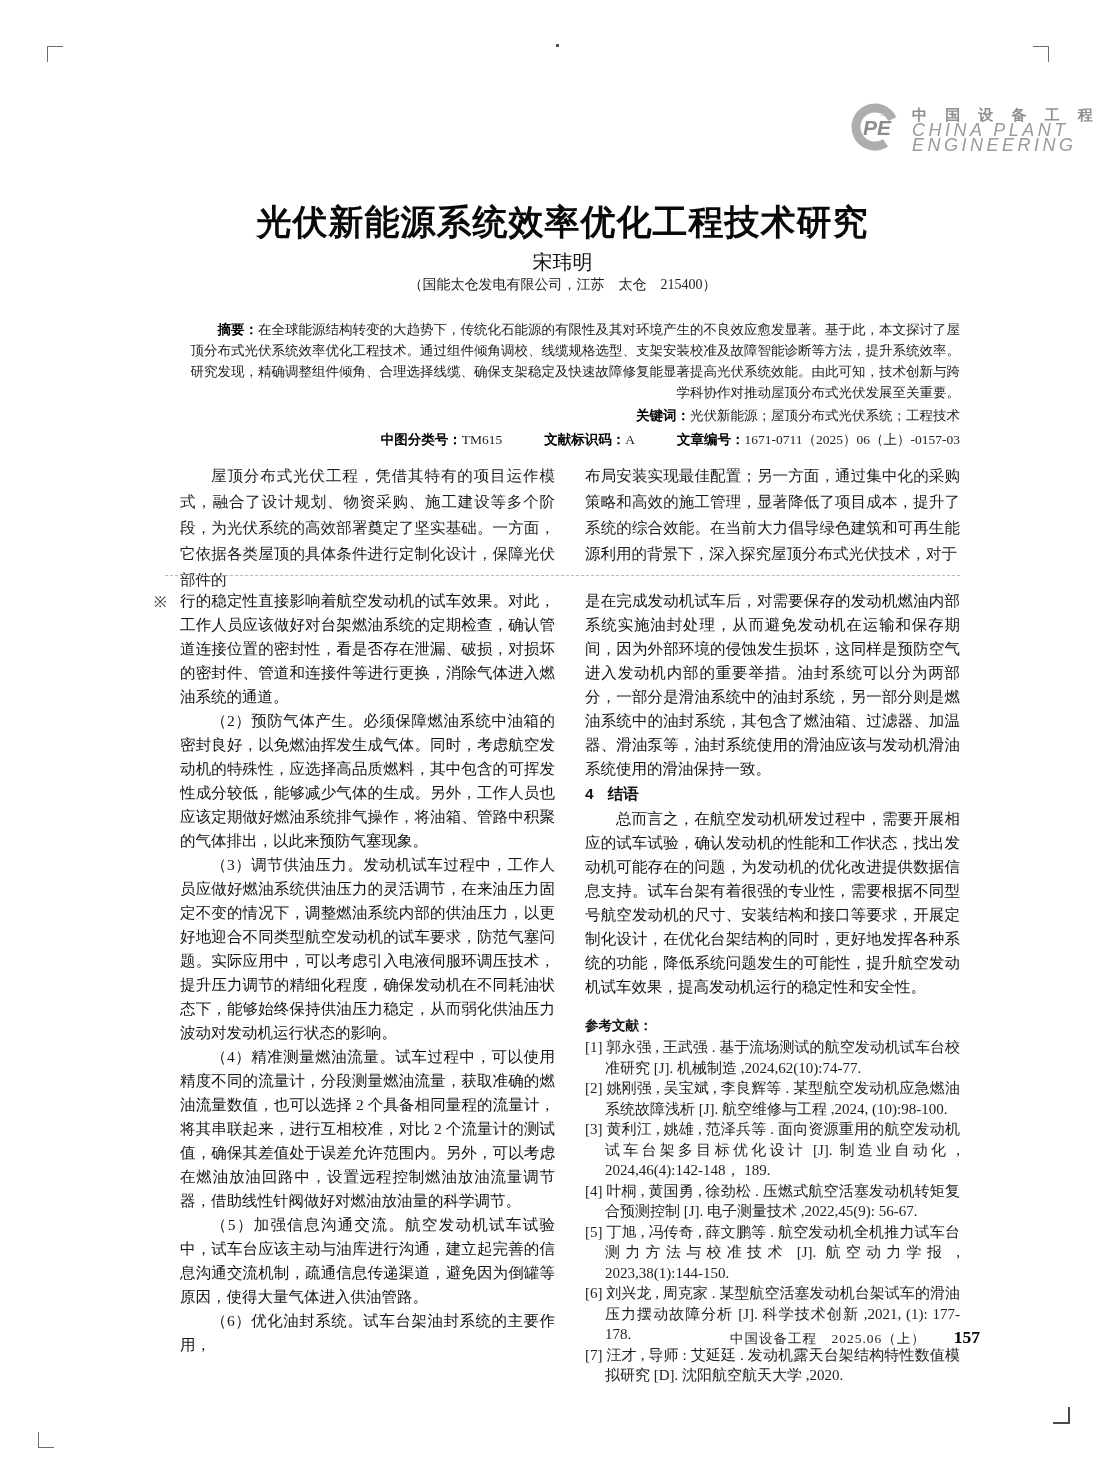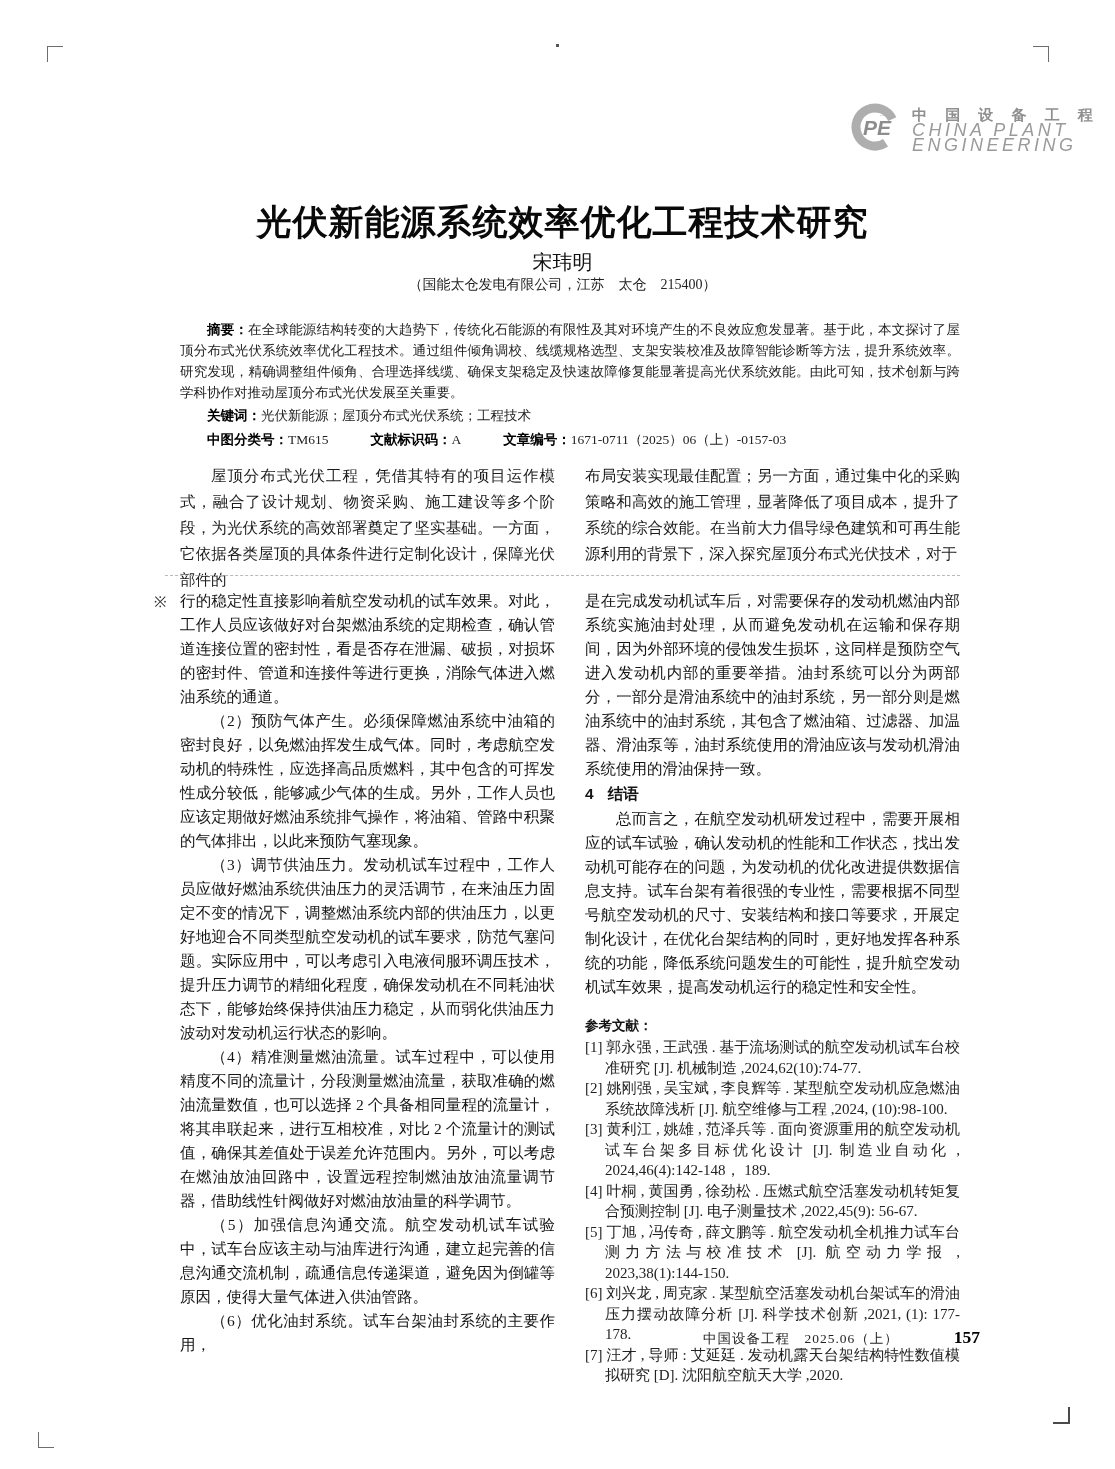--- a/index.html
+++ b/index.html
@@ -20,21 +20,21 @@
   .logo-text .cn{font-family:"Liberation Sans","DejaVu Sans",sans-serif;font-weight:bold;color:#8f8f8f;font-size:15px;letter-spacing:7px;line-height:17px;white-space:nowrap;}
   .logo-text .en{font-family:"Liberation Sans","DejaVu Sans",sans-serif;font-style:italic;color:#9a9a9a;font-size:18px;letter-spacing:3.5px;line-height:15px;white-space:nowrap;}
   
   .title{position:absolute;left:165px;top:176px;width:795px;text-align:center;
     font-family:"Liberation Sans","DejaVu Sans",sans-serif;font-weight:bold;
     font-size:35px;letter-spacing:1px;color:#090909;}
   .author{position:absolute;left:165px;top:249px;width:795px;text-align:center;font-size:20px;color:#111;}
   .affiliation{position:absolute;left:165px;top:276px;width:795px;text-align:center;font-size:14px;color:#222;}
   
   .meta{position:absolute;left:180px;top:319px;width:780px;}
-  .meta p{margin:0;}
+  .meta p{margin:0;text-align:right;}
   .blabel{font-family:"Liberation Sans","DejaVu Sans",sans-serif;font-weight:bold;color:#000;}
   .abstract{font-size:13.5px;line-height:21px;text-align:justify;text-indent:2em;color:#222;}
   .kw-line{font-size:13.5px;line-height:22px;text-indent:2em;margin-top:2px !important;color:#222;}
   .id-line{font-size:13.5px;line-height:22px;text-indent:2em;margin-top:2px !important;color:#222;}
   .id-line .gap{display:inline-block;width:42px;}
   .mono{font-family:"Liberation Serif","DejaVu Serif",serif;}
   
   .intro{position:absolute;left:180px;top:463px;width:780px;display:flex;gap:30px;justify-content:flex-end;}
   .intro .col{width:375px;font-size:15.5px;line-height:26px;text-align:justify;}
   .intro .col p{margin:0;}
@@ -50,21 +50,21 @@
     margin:1px 0 1px 0 !important;text-indent:0 !important;letter-spacing:0;}
   .sec-head .num{margin-right:14px;}
   .refs{margin-top:16px;}
   .refs-label{font-family:"Liberation Sans","DejaVu Sans",sans-serif;font-weight:bold;font-size:13.5px;
     text-indent:0 !important;line-height:22px;}
   .ref{font-size:15px;line-height:20.5px;text-align:justify;text-indent:0 !important;
     padding-left:20px;text-indent:-20px !important;color:#222;}
   
   .footer{position:absolute;left:180px;top:1327px;width:800px;display:flex;justify-content:flex-end;align-items:baseline;}
   .footer .journal{font-size:13.5px;color:#222;letter-spacing:1px;}
-  .footer .pageno{font-weight:bold;font-size:17.5px;margin-left:55px;color:#000;}
+  .footer .pageno{font-weight:bold;font-size:17.5px;margin-left:28px;color:#000;}
 </style>
 </head>
 <body>
 
 <div class="page">
 
   <div class="mark mark-tl"></div>
   <div class="mark mark-dot"></div>
   <div class="mark mark-tr"></div>
   <div class="mark mark-bl"></div>

